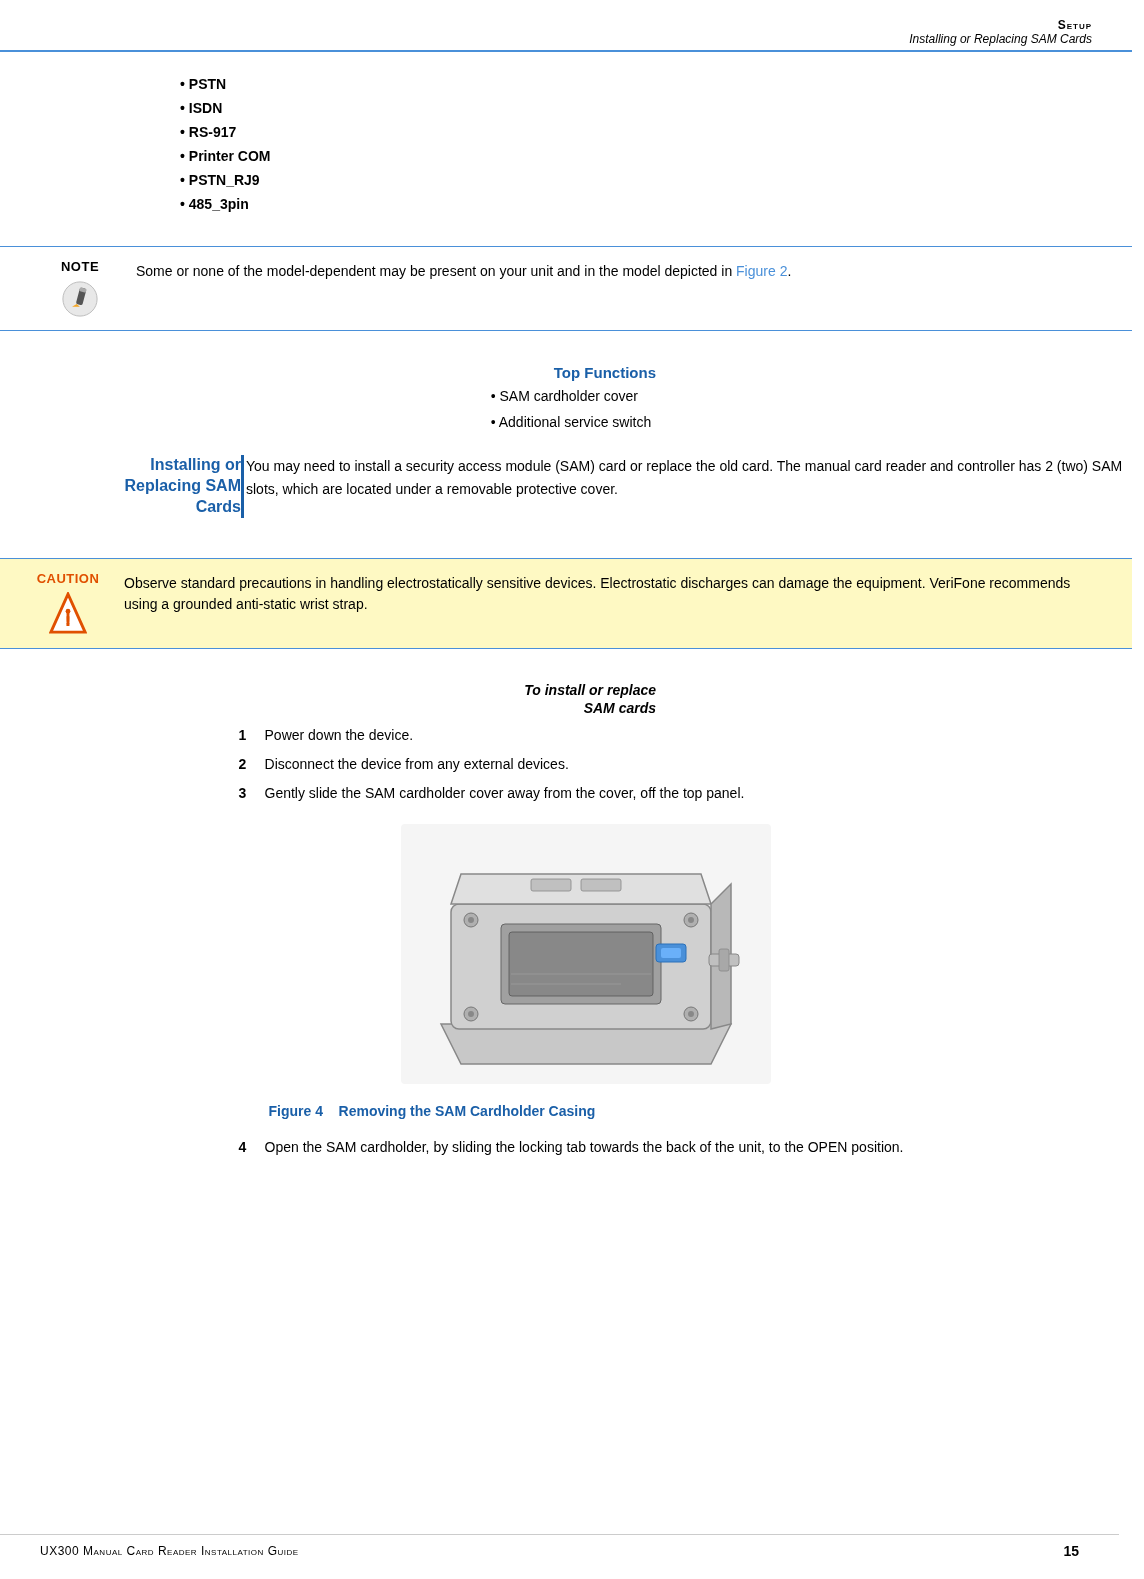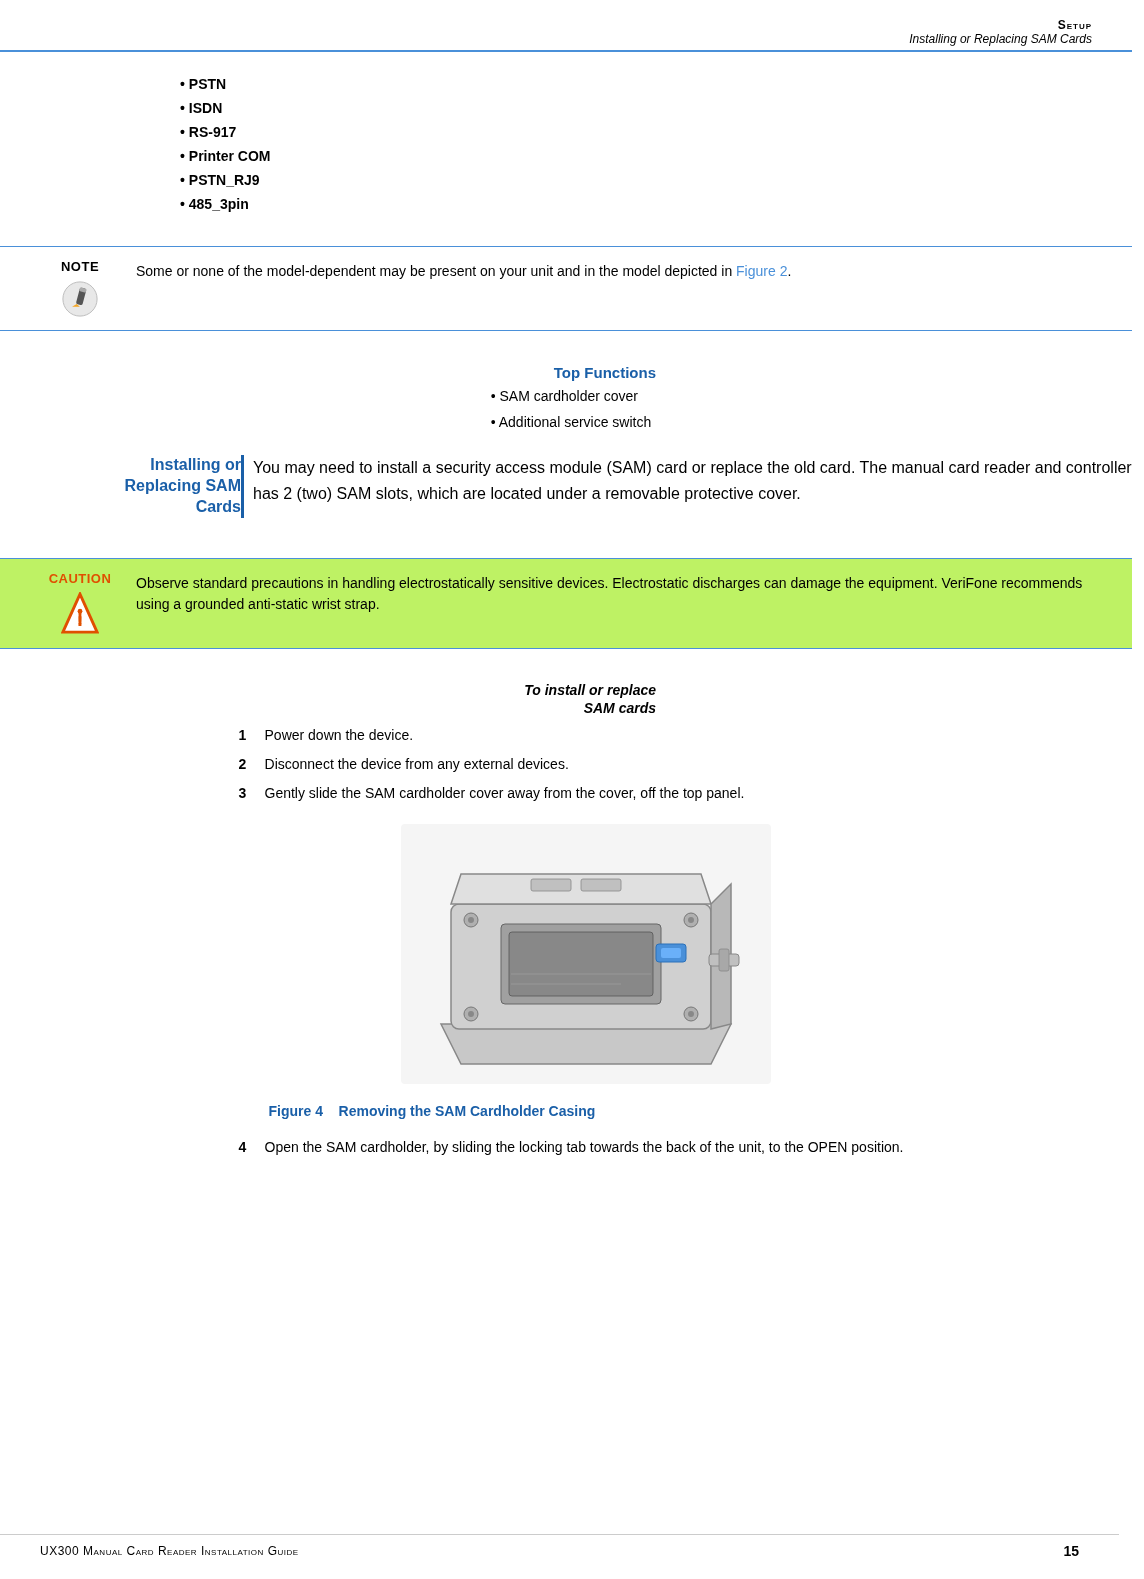--- a/index.html
+++ b/index.html
@@ -136,23 +136,23 @@
     .top-functions-list li::before {
       content: "• ";
     }
 
     
     .caution-box {
       display: flex;
       align-items: flex-start;
       border-top: 1px solid #4a90d9;
       border-bottom: 1px solid #4a90d9;
-      padding: 12px 40px 12px 40px;
+      padding: 12px 40px 12px 28px;
       margin: 20px 0 20px 0;
-      background: #bef264;
+      background: #fef9c3;
     }
     .caution-label-area {
       display: flex;
       flex-direction: column;
       align-items: center;
       min-width: 80px;
       margin-right: 16px;
     }
     .caution-label {
       font-weight: bold;
@@ -242,22 +242,22 @@
     .installing-left {
       width: 220px;
       min-width: 220px;
       text-align: right;
       flex-shrink: 0;
       border-right: 3px solid #1a5fa8;
       margin-left: 24px;
     }
     .installing-right {
       flex: 1;
-      padding-left: 9px;
-      font-size: 16px;
+      padding-left: 2px;
+      font-size: 14px;
       line-height: 1.6;
     }
 
     
     .pencil-icon-svg {
       width: 38px;
       height: 38px;
     }
     
     .triangle-icon-svg {

